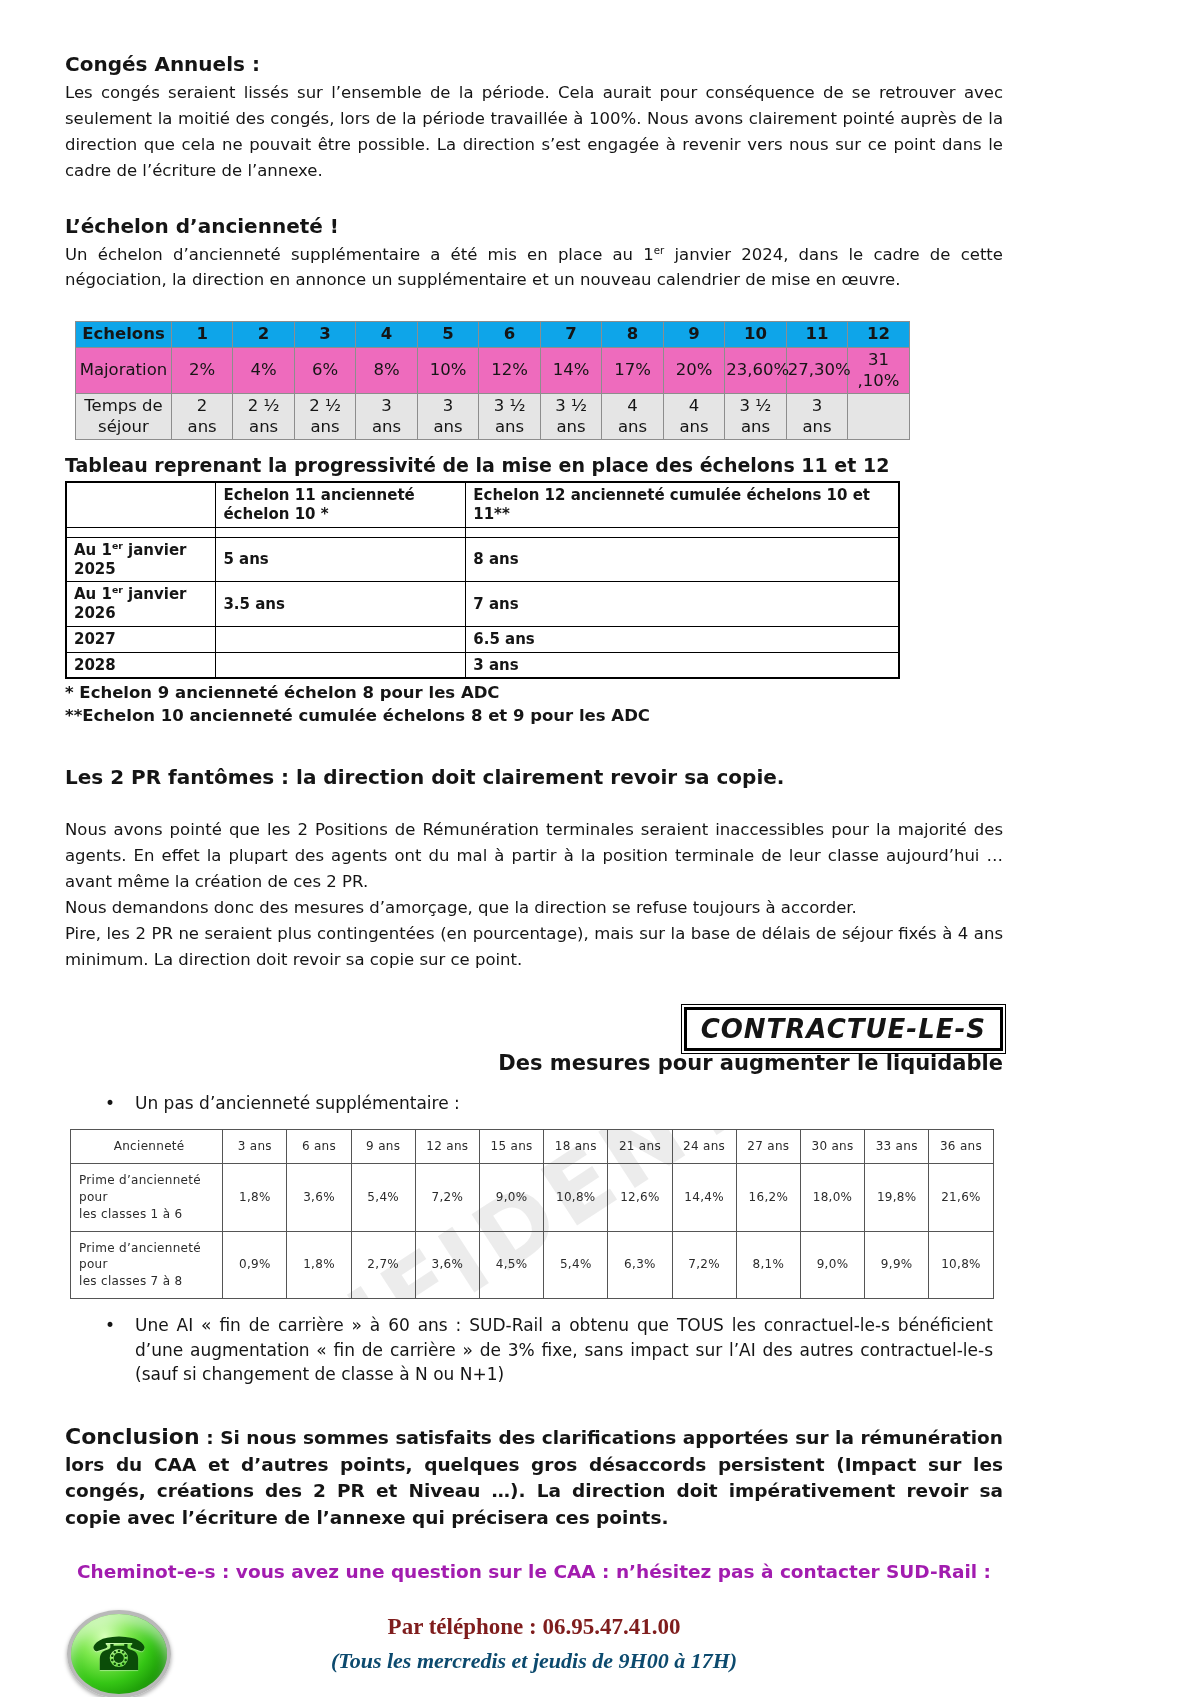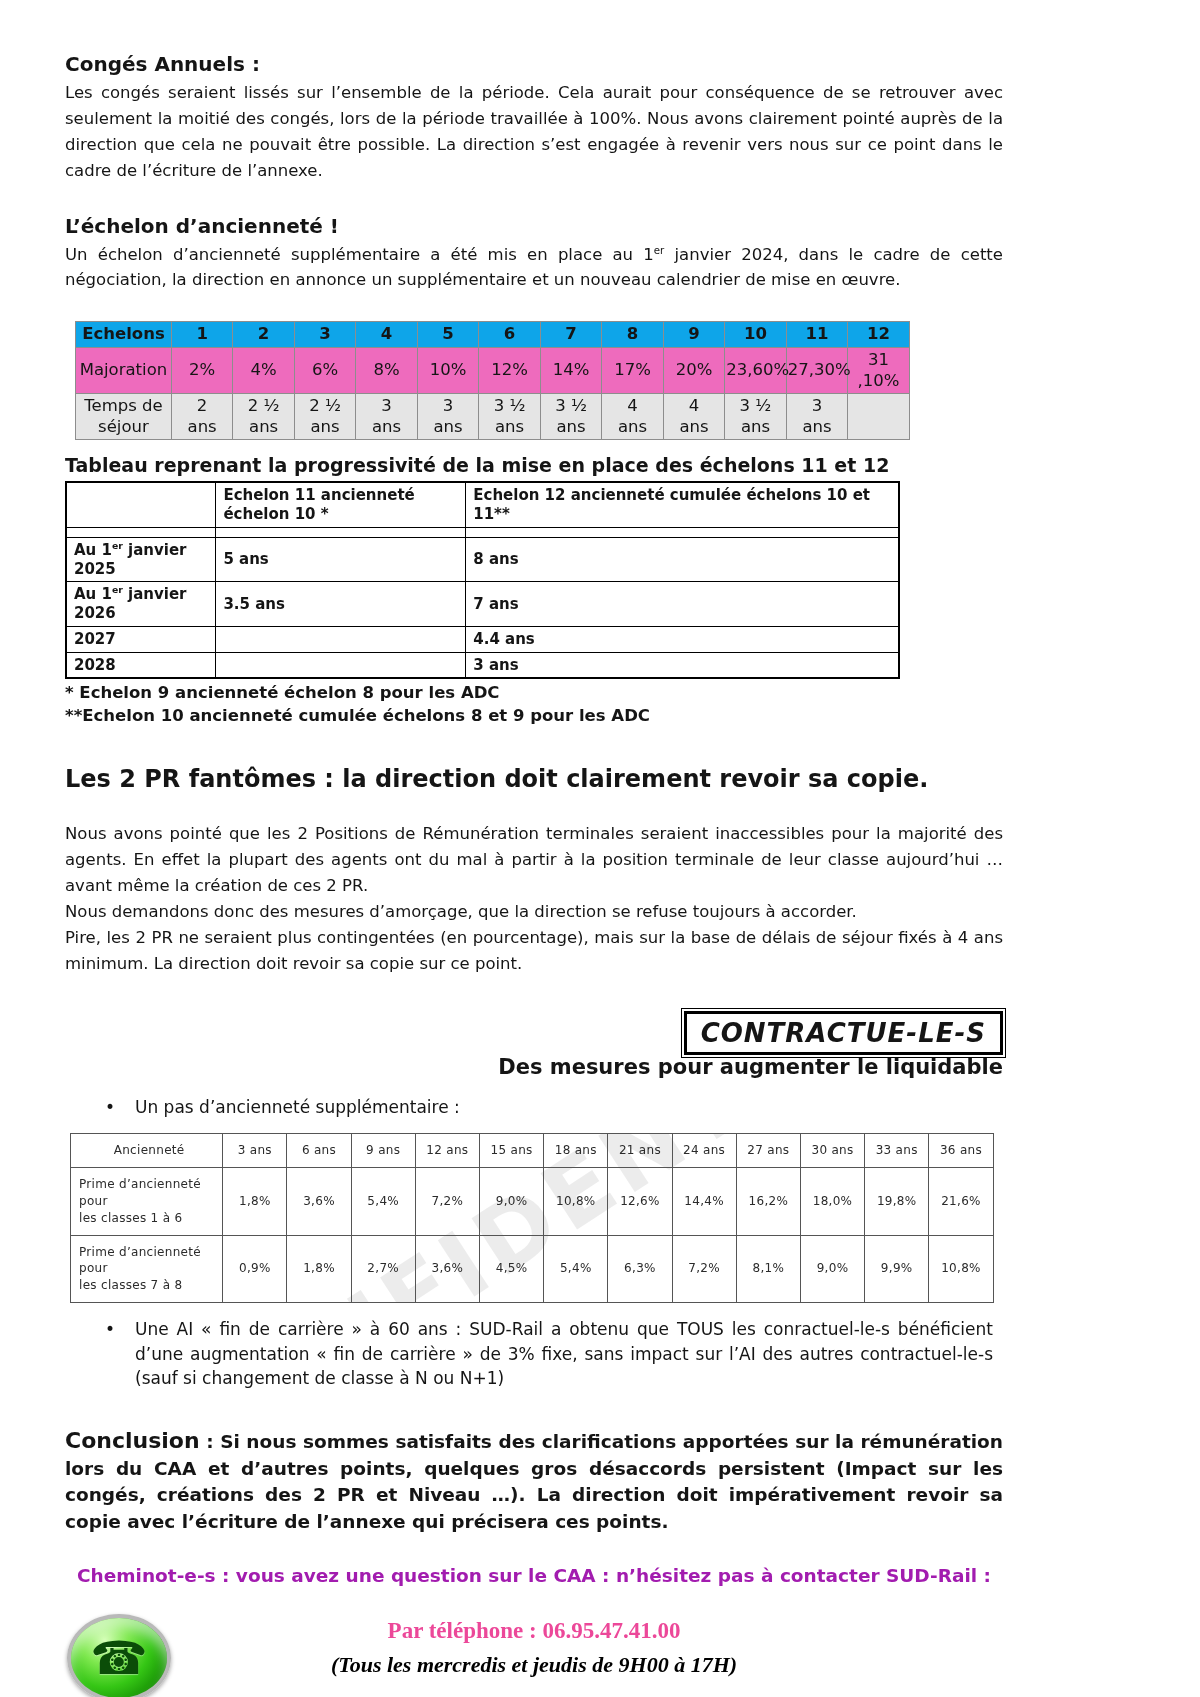--- a/index.html
+++ b/index.html
@@ -34,21 +34,21 @@
   .prog-table td{
     border:1px solid #000;font-size:15px;font-weight:bold;
     padding:3px 7px;line-height:1.25;vertical-align:middle;
   }
   .prog-table tr:nth-child(2) td{height:9px;padding:0;}
   .prog-table col.c1{width:18%;}
   .prog-table col.c2{width:30%;}
   .prog-table col.c3{width:52%;}
   .footnote{font-size:16.5px;font-weight:bold;margin:4px 0 0 0;}
 
-  .h-big{font-size:24px;font-weight:bold;margin:40px 0 0 0;}
+  .h-big{font-size:20px;font-weight:bold;margin:40px 0 0 0;}
   .pr-block{margin-top:28px;}
 
   
   .band{display:flex;align-items:flex-end;margin-top:34px;flex-direction:column;}
   .logo-box{
     border:3px solid #000;outline:1px solid #000;outline-offset:2px;
     padding:4px 14px;margin-left:18px;
     font-size:26px;font-weight:bold;font-style:italic;letter-spacing:1px;
     white-space:nowrap;
   }
@@ -88,25 +88,25 @@
     position:absolute;left:2px;top:2px;width:96px;height:80px;border-radius:50%;
     background:radial-gradient(circle at 35% 28%, #d6ffb8 0%, #7ee84e 28%, #35c615 55%, #169104 80%, #0c6b02 100%);
     border:4px solid #b9b9b9;
     box-shadow:inset 0 10px 12px rgba(255,255,255,0.55), 0 2px 4px rgba(0,0,0,0.35);
     display:flex;align-items:center;justify-content:center;
   }
   .phone-glyph{font-size:46px;color:#0b4d08;line-height:1;text-shadow:0 1px 1px rgba(255,255,255,0.4);}
   .contact-texts{text-align:center;padding-top:6px;}
   .phone-number{
     font-family:"Liberation Serif","DejaVu Serif",serif;
-    font-size:23px;font-weight:bold;color:#ec4899;
+    font-size:23px;font-weight:bold;color:#7f1d1d;
   }
   .phone-hours{
     font-family:"Liberation Serif","DejaVu Serif",serif;
-    font-size:22px;font-weight:bold;font-style:italic;color:#000000;margin-top:8px;
+    font-size:22px;font-weight:bold;font-style:italic;color:#0c4a6e;margin-top:8px;
   }
 </style>
 </head>
 <body>
 
 <div class="page">
 
   <section class="section">
     <h2 class="h-med">Congés Annuels :</h2>
     <p class="body-p">Les congés seraient lissés sur l’ensemble de la période. Cela aurait pour conséquence de se retrouver avec seulement la moitié des congés, lors de la période travaillée à 100%. Nous avons clairement pointé auprès de la direction que cela ne pouvait être possible. La direction s’est engagée à revenir vers nous sur ce point dans le cadre de l’écriture de l’annexe.</p>
@@ -207,21 +207,21 @@
             <td>8 ans</td>
           </tr>
           <tr>
             <td>Au 1<sup>er</sup> janvier 2026</td>
             <td>3.5 ans</td>
             <td>7 ans</td>
           </tr>
           <tr>
             <td>2027</td>
             <td></td>
-            <td>4.4 ans</td>
+            <td>6.5 ans</td>
           </tr>
           <tr>
             <td>2028</td>
             <td></td>
             <td>3 ans</td>
           </tr>
         </tbody>
     </table>
     <p class="footnote">* Echelon 9 ancienneté échelon 8 pour les ADC</p>
     <p class="footnote">**Echelon 10 ancienneté cumulée échelons 8 et 9 pour les ADC</p>

